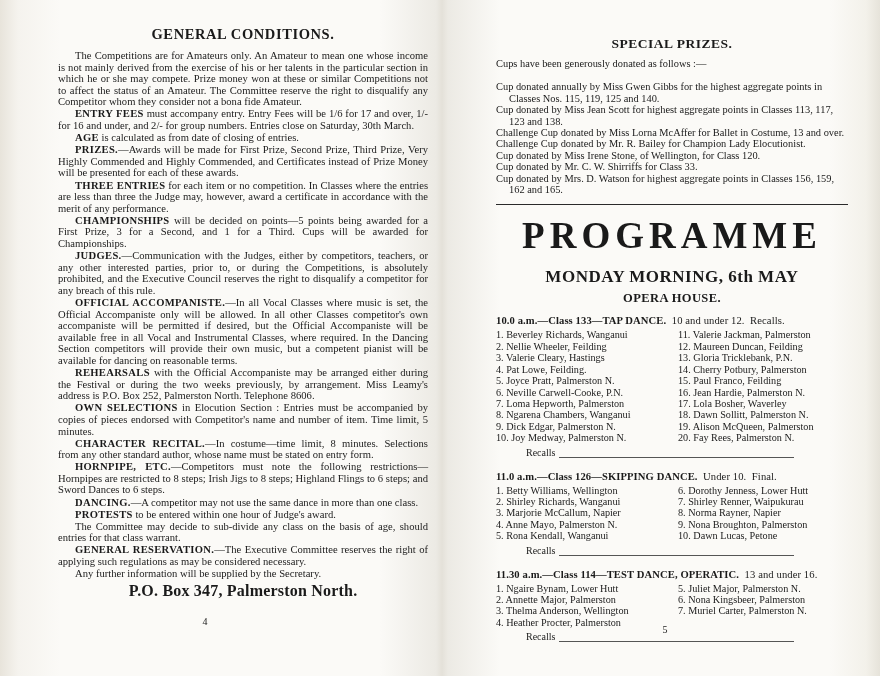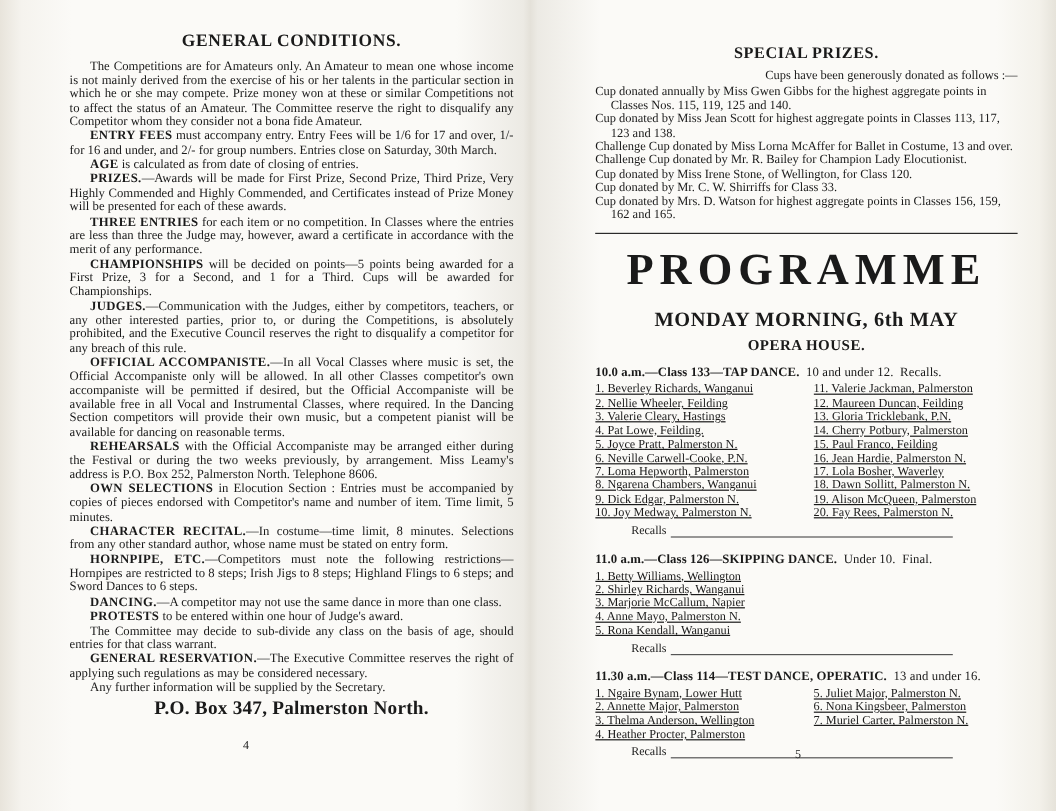--- a/index.html
+++ b/index.html
@@ -89,24 +89,24 @@
   }
   p.sp {
     font-size: 10.4px;
     line-height: 11.4px;
     margin: 0;
     text-align: left;
     padding-left: 13px;
     text-indent: -13px;
   }
   p.sp.center {
-    text-align: right;
+    text-align: left;
     padding-left: 0;
     text-indent: 0;
-    margin-bottom: 2px;
+    margin-bottom: 12px;
   }
   .rule {
     border: none;
     border-top: 1.6px solid #2a2a2a;
     margin: 9px 0 9px 0;
   }
   h2.programme {
     font-size: 37px;
     font-weight: bold;
     text-align: center;
@@ -136,21 +136,20 @@
   .class-head .time { font-weight: bold; }
   .class-head .cls { font-weight: bold; }
   .entries {
     display: flex;
     gap: 0px;
     margin-bottom: 3px;
   }
   .entries .half {
     width: 50%;
     box-sizing: border-box;
-    text-decoration: underline;
   }
   .entries .half.second { padding-left: 6px; }
   .entry {
     font-size: 10.2px;
     line-height: 11.4px;
     white-space: nowrap;
     overflow: hidden;
   }
   .recalls {
     font-size: 10px;
@@ -257,20 +256,27 @@
         <span class="time">11.0 a.m.—</span><span class="cls">Class 126—SKIPPING DANCE.</span>&nbsp;&nbsp;<span>Under 10.</span>&nbsp;&nbsp;<span>Final.</span>
       </div>
       <div class="entries">
         <div class="half">
           <div class="entry">1. Betty Williams, Wellington</div>
           <div class="entry">2. Shirley Richards, Wanganui</div>
           <div class="entry">3. Marjorie McCallum, Napier</div>
           <div class="entry">4. Anne Mayo, Palmerston N.</div>
           <div class="entry">5. Rona Kendall, Wanganui</div>
         </div>
+        <div class="half second">
+          <div class="entry">6. Dorothy Jenness, Lower Hutt</div>
+          <div class="entry">7. Shirley Renner, Waipukurau</div>
+          <div class="entry">8. Norma Rayner, Napier</div>
+          <div class="entry">9. Nona Broughton, Palmerston</div>
+          <div class="entry">10. Dawn Lucas, Petone</div>
+        </div>
       </div>
       <div class="recalls"><span>Recalls</span><span class="line"></span></div>
     </div>
 
     <div class="spacer6"></div>
 
     <div class="block">
       <div class="class-head">
         <span class="time">11.30 a.m.—</span><span class="cls">Class 114—TEST DANCE, OPERATIC.</span>&nbsp;&nbsp;<span>13 and under 16.</span>
       </div>

